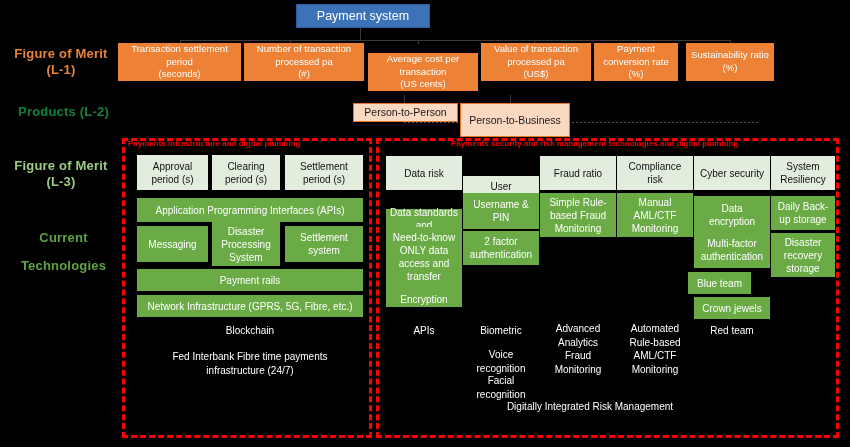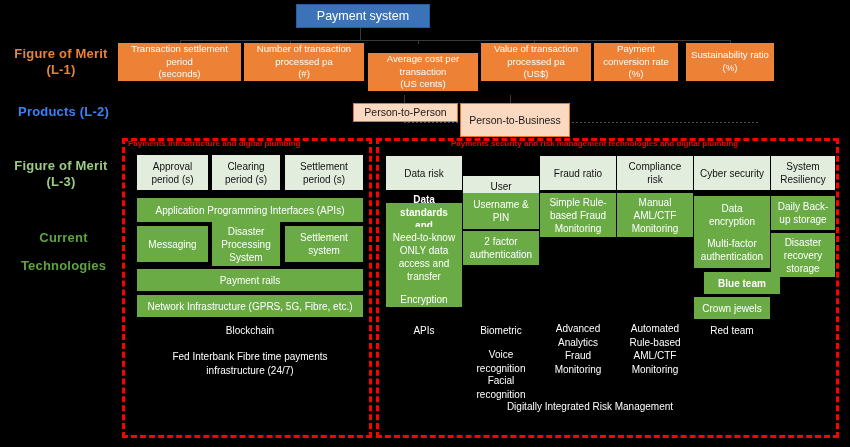--- a/index.html
+++ b/index.html
@@ -22,21 +22,21 @@
     display: flex;
     align-items: center;
     justify-content: center;
     text-align: center;
     font-weight: bold;
     line-height: 1.25;
     font-size: 13px;
     letter-spacing: .2px;
   }
   .lbl-orange { color: #E8833A; }
-  .lbl-peach  { color: #3b82f6; }
+  .lbl-peach  { color: #15803d; }
   .lbl-green-light { color: #9CCB84; }
   .lbl-green  { color: #5FA342; }
 
   
   .blue-box {
     background: #3B72B8;
     border: 1px solid #2B5C9C;
     color: #FFFFFF;
     display: flex;
     align-items: center;
@@ -282,21 +282,21 @@
 
   <div class="abs red-frame" style="left:376px;top:138px;width:463px;height:300px;"></div>
   <div class="abs red-title" style="left:451px;top:140px;width:388px;height:10px;">Payments security and risk management technologies and digital plumbing</div>
 
   <div class="abs pale-box" style="left:386px;top:156px;width:76px;height:34px;">
     <div>
       <div>Data risk</div>
       <div></div>
     </div>
   </div>
-  <div class="abs green-box" style="left:386px;top:203px;width:76px;height:32px;font-weight:bold;">
+  <div class="abs green-box" style="left:386px;top:209px;width:76px;height:32px;">
     <div>
       <div>Data standards</div>
       <div>and governance</div>
     </div>
   </div>
   <div class="abs green-box" style="left:386px;top:227px;width:76px;height:80px;align-items:flex-start;padding-top:4px;">
     <div>
       <div>Need-to-know</div>
       <div>ONLY  data</div>
       <div>access and</div>
@@ -387,21 +387,21 @@
   </div>
   <div class="abs green-box" style="left:694px;top:196px;width:76px;height:72px;align-items:flex-start;padding-top:6px;">
     <div>
       <div>Data</div>
       <div>encryption</div>
       <div style="height:9px;"></div>
       <div>Multi-factor</div>
       <div>authentication</div>
     </div>
   </div>
-  <div class="abs green-box" style="left:704px;top:272px;width:76px;height:22px;font-weight:bold;">
+  <div class="abs green-box" style="left:688px;top:272px;width:63px;height:22px;">
     <span>Blue team</span>
   </div>
   <div class="abs green-box" style="left:694px;top:297px;width:76px;height:22px;">
     <span>Crown jewels</span>
   </div>
   <div class="abs caption" style="left:694px;top:324px;width:76px;height:16px;">
     <span>Red team</span>
   </div>
 
   <div class="abs pale-box" style="left:771px;top:156px;width:64px;height:34px;">

